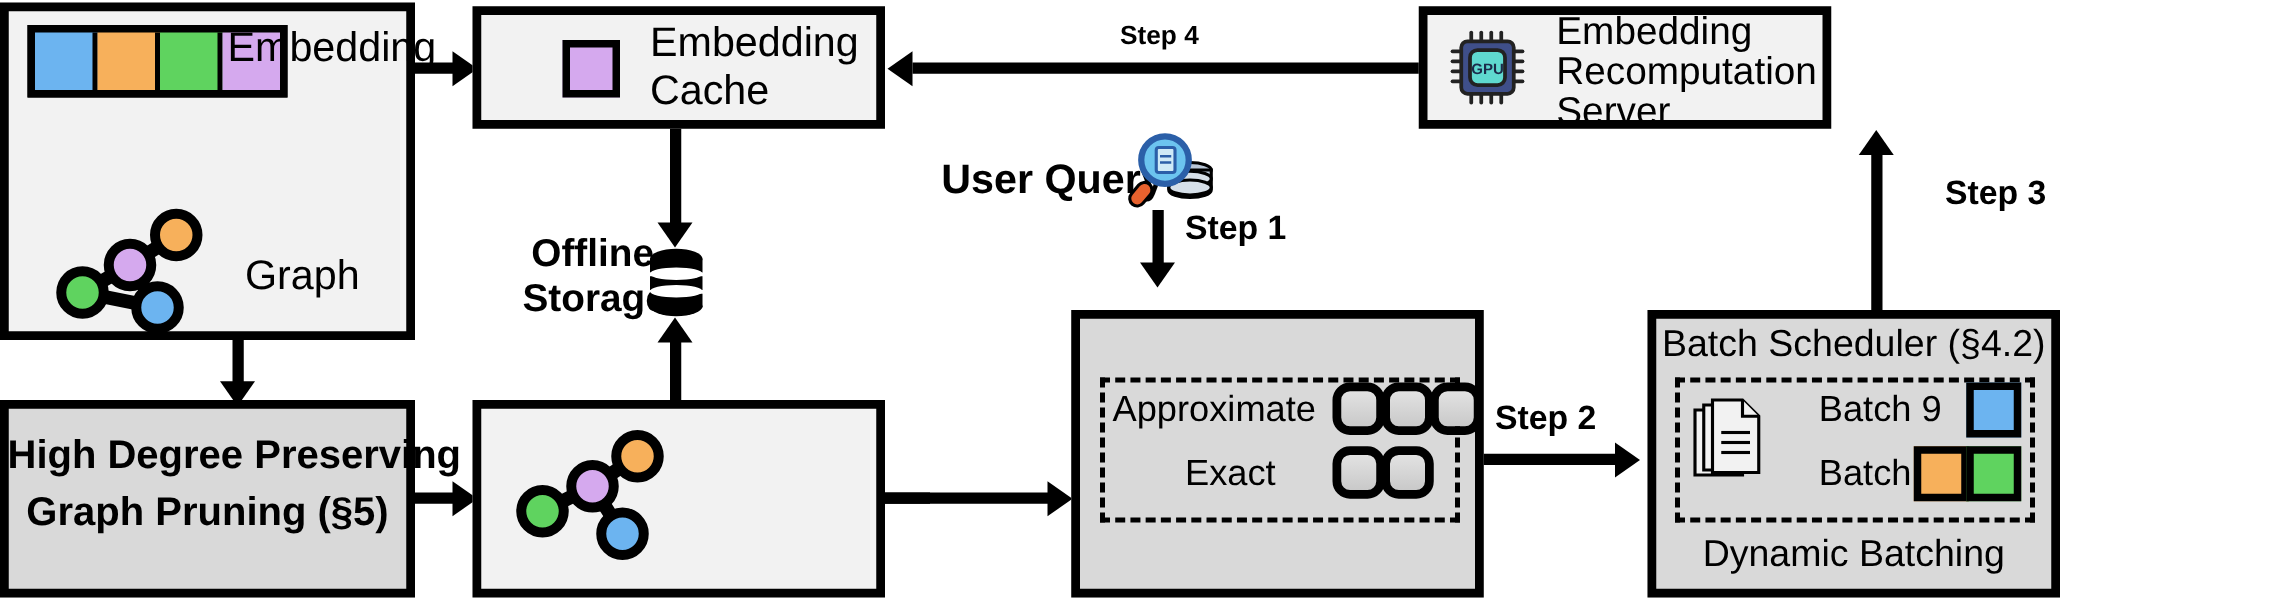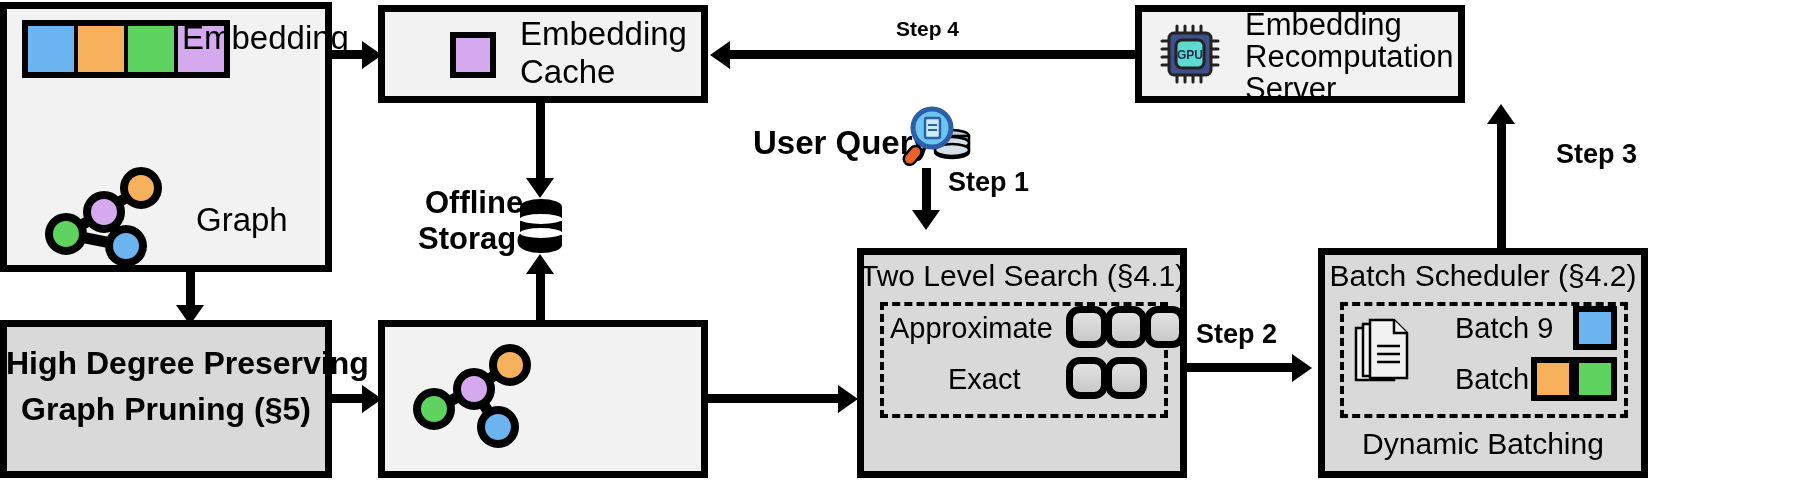--- a/index.html
+++ b/index.html
@@ -152,21 +152,20 @@
       <line x1="28" y1="20" x2="37" y2="20"></line>
       <line x1="28" y1="25" x2="37" y2="25"></line>
     </g>
   </svg>
 
   <div class="ln" style="left:922px;top:168px;width:9px;height:46px;"></div>
   <div class="ahead ad" style="left:912px;top:210px;"></div>
   <div class="lbl b" style="left:948px;top:168px;font-size:27px;">Step 1</div>
 
   <div class="box gray" style="left:857px;top:248px;width:330px;height:230px;"></div>
-  <div class="lbl ctr" style="left:860px;top:260px;width:324px;font-size:30px;">Two Level Search (§4.1)</div>
 
   <div class="dash" style="left:880px;top:302px;width:288px;height:116px;"></div>
 
   <div class="lbl" style="left:890px;top:313px;font-size:29px;">Approximate</div>
   <div class="qbox" style="left:1066px;top:306px;width:42px;height:42px;"></div>
   <div class="qbox" style="left:1105px;top:306px;width:42px;height:42px;"></div>
   <div class="qbox" style="left:1144px;top:306px;width:42px;height:42px;"></div>
 
   <div class="lbl" style="left:948px;top:364px;font-size:29px;">Exact</div>
   <div class="qbox" style="left:1066px;top:357px;width:42px;height:42px;"></div>

